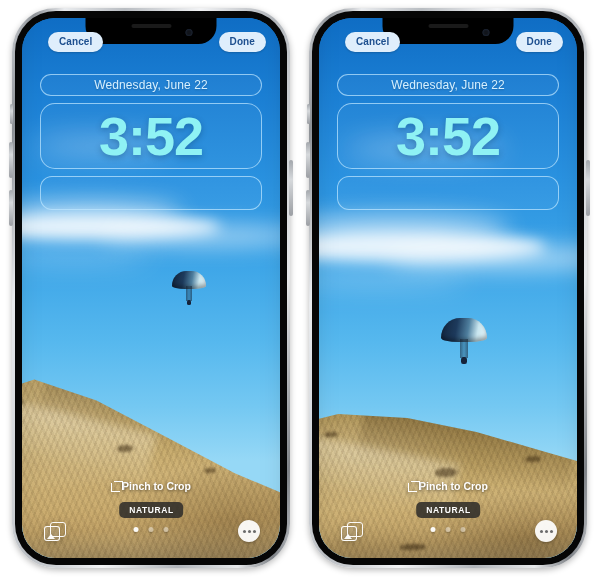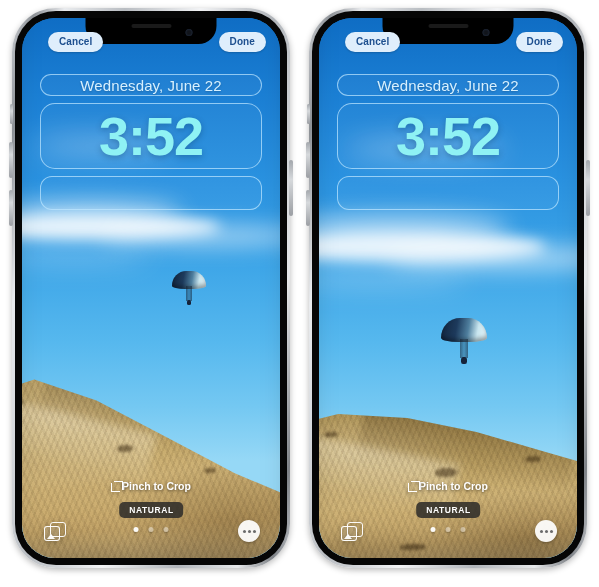--- a/index.html
+++ b/index.html
@@ -228,21 +228,21 @@
   }
 
   .slot-date {
     height: 22px;
     display: flex;
     align-items: center;
     justify-content: center;
   }
   .slot-date span {
     color: #d6f0ff;
-    font-size: 15px;
+    font-size: 12px;
     letter-spacing: .1px;
     text-shadow: 0 1px 2px rgba(0,0,0,.20);
   }
 
   .slot-clock {
     margin-top: 7px;
     height: 66px;
     border-radius: 15px;
     display: flex;
     align-items: center;

